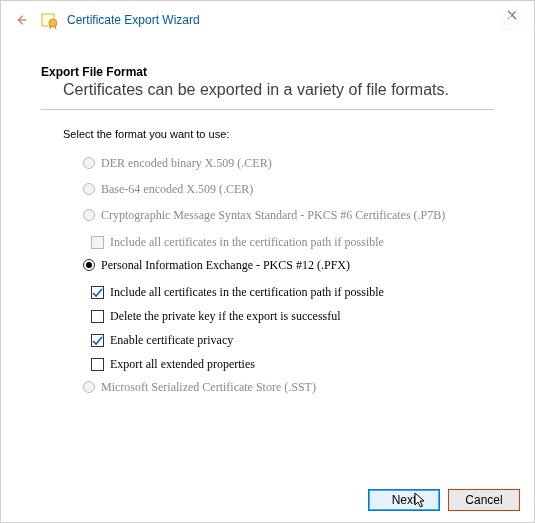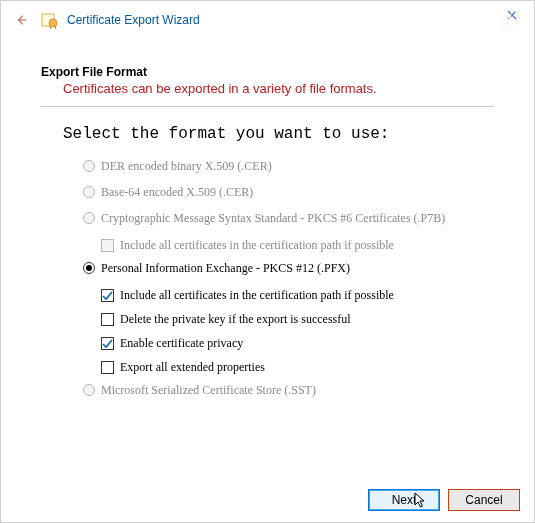--- a/index.html
+++ b/index.html
@@ -71,33 +71,32 @@
     padding: 0 40px;
   }
   .heading-block { margin-bottom: 8px; }
   .heading-title {
     font-weight: 700;
     font-size: 12px;
     color: #000;
   }
   .heading-desc {
     margin-left: 22px;
-    font-size: 13px;
-    color: #b91c1c;
+    font-size: 16px;
+    color: #404040;
     padding-top: 2px;
   }
   .hr {
     border-top: 1px solid #c8c8c8;
     margin: 10px 0 18px 0;
   }
   .select-msg {
     margin-left: 22px;
     margin-bottom: 12px;
-    font-size: 16px;
-    font-family: Liberation Mono, monospace;
+    font-size: 11px;
   }
   .options {
     margin-left: 42px;
     font-family: Liberation Serif, serif;
   }
   .radio-row {
     display: flex;
     align-items: center;
     height: 22px;
     margin-bottom: 4px;
@@ -115,21 +114,21 @@
   .radio.enabled-shape { border-color: #333; background: #fff; }
   .radio.selected::after {
     content: "";
     position: absolute;
     width: 6px; height: 6px;
     background: #000;
     border-radius: 50%;
     top: 2px; left: 2px;
   }
   .sub {
-    margin-left: 18px;
+    margin-left: 8px;
   }
   .check-row {
     display: flex;
     align-items: center;
     height: 24px;
   }
   .check-row.disabled { color: #8a8a8a; }
   .checkbox {
     width: 13px; height: 13px;
     border: 1px solid;

